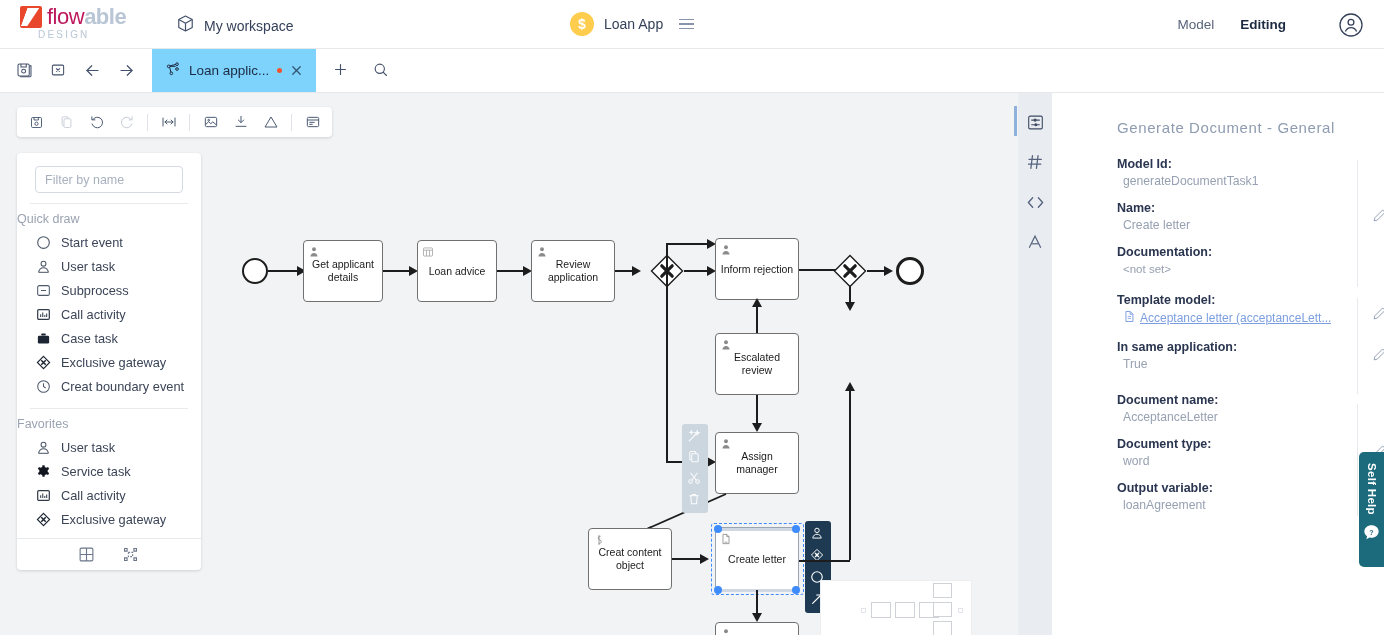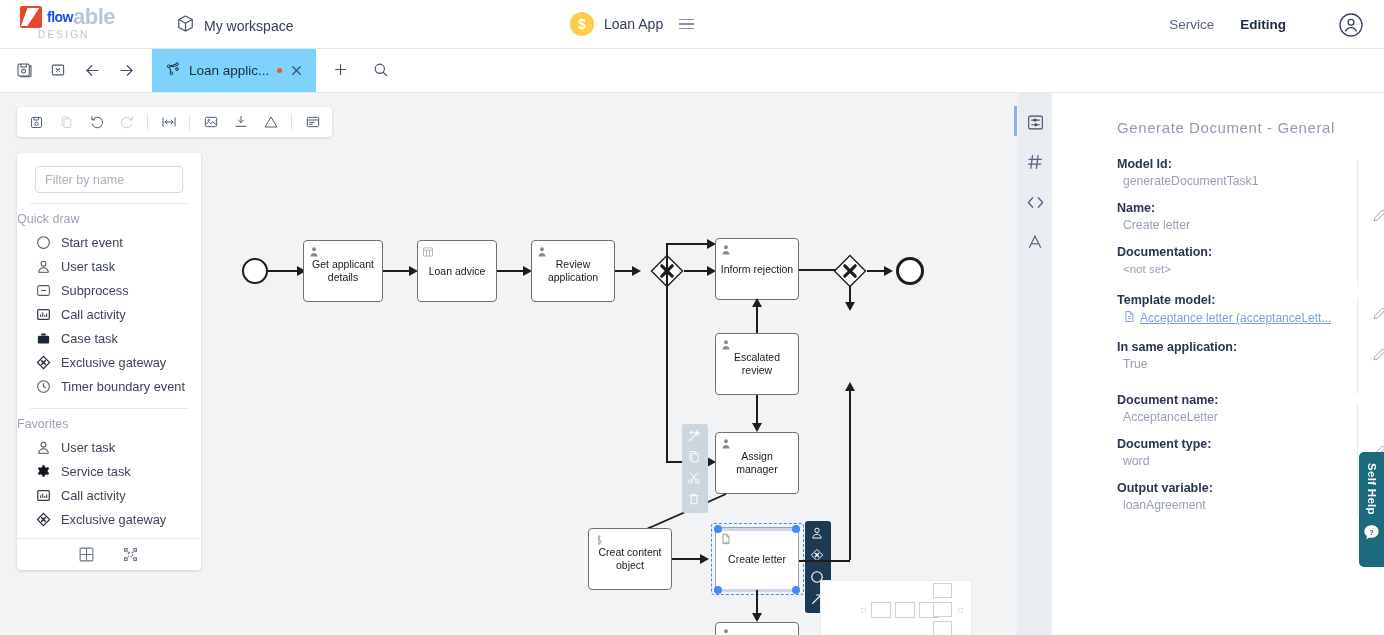--- a/index.html
+++ b/index.html
@@ -27,21 +27,21 @@
     content: ""; position: absolute; left: 4px; top: 2px;
     width: 12px; height: 18px; background: #ffffff;
     transform: skewX(-20deg);
     clip-path: polygon(0 0, 100% 0, 55% 100%, 0 100%);
   }
   .brand-mark:before {
     content: ""; position: absolute; left: 1px; top: 2px;
     width: 7px; height: 18px; background: #ffffff;
     transform: skewX(-20deg); opacity: 0;
   }
-  .brand-flow { font-size: 14px; font-weight: bold; color: #1d4ed8; letter-spacing: -0.5px; }
+  .brand-flow { font-size: 22px; font-weight: normal; color: #be185d; letter-spacing: -0.5px; }
   .brand-able { font-size: 22px; font-weight: bold; color: #b9c6d6; letter-spacing: -0.5px; }
   .brand-sub { font-size: 10px; color: #b9c6d6; letter-spacing: 2.2px; margin-left: 18px; margin-top: -1px; }
 
   .workspace { position: absolute; left: 176px; top: 14px; display: flex; align-items: center; gap: 9px; }
   .workspace-label { font-size: 14px; color: #35415a; }
 
   .appcluster { position: absolute; left: 570px; top: 12px; display: flex; align-items: center; gap: 10px; }
   .app-avatar {
     width: 24px; height: 24px; border-radius: 50%; background: #ffcd4d;
     display: flex; align-items: center; justify-content: center;
@@ -237,21 +237,21 @@
       <span class="app-avatar">$</span>
       <span class="app-name">Loan App</span>
       <span class="hamburger">
           <i></i>
           <i></i>
           <i></i>
         </span>
     </div>
 
     <div class="nav-right">
-      <span class="nav-link">Service</span>
+      <span class="nav-link">Model</span>
       <span class="nav-link active">Editing</span>
       <span class="avatar-btn">
         <svg width="26" height="26" viewBox="0 0 26 26" fill="none" stroke="#35415a" stroke-width="1.3">
           <circle cx="13" cy="13" r="11"></circle>
             <circle cx="13" cy="10.3" r="2.9"></circle>
           <path d="M7.4 19.6c1-2.6 3.1-4 5.6-4s4.6 1.4 5.6 4"></path>
         </svg>
       </span>
     </div>
   </div>
@@ -446,21 +446,21 @@
           </span>
         <span class="pal-item-label">Exclusive gateway</span>
       </div>
       <div class="pal-item">
         <span class="pal-ic">
             <svg width="15" height="15" viewBox="0 0 16 16" fill="none" stroke="#4d5869" stroke-width="1.1">
               <circle cx="8" cy="8" r="6.2"></circle>
               <path d="M8 4.6V8l2.4 1.8"></path>
             </svg>
           </span>
-        <span class="pal-item-label">Timer boundary event</span>
+        <span class="pal-item-label">Creat boundary event</span>
       </div>
 
       <div class="pal-sep"></div>
       <div class="pal-group-title">Favorites</div>
 
       <div class="pal-item">
         <span class="pal-ic">
             <svg width="15" height="15" viewBox="0 0 16 16" fill="none" stroke="#4d5869" stroke-width="1.1">
               <circle cx="8" cy="5" r="2.6"></circle>
               <path d="M2.8 14c.6-3 2.7-4.6 5.2-4.6S12.6 11 13.2 14"></path>

